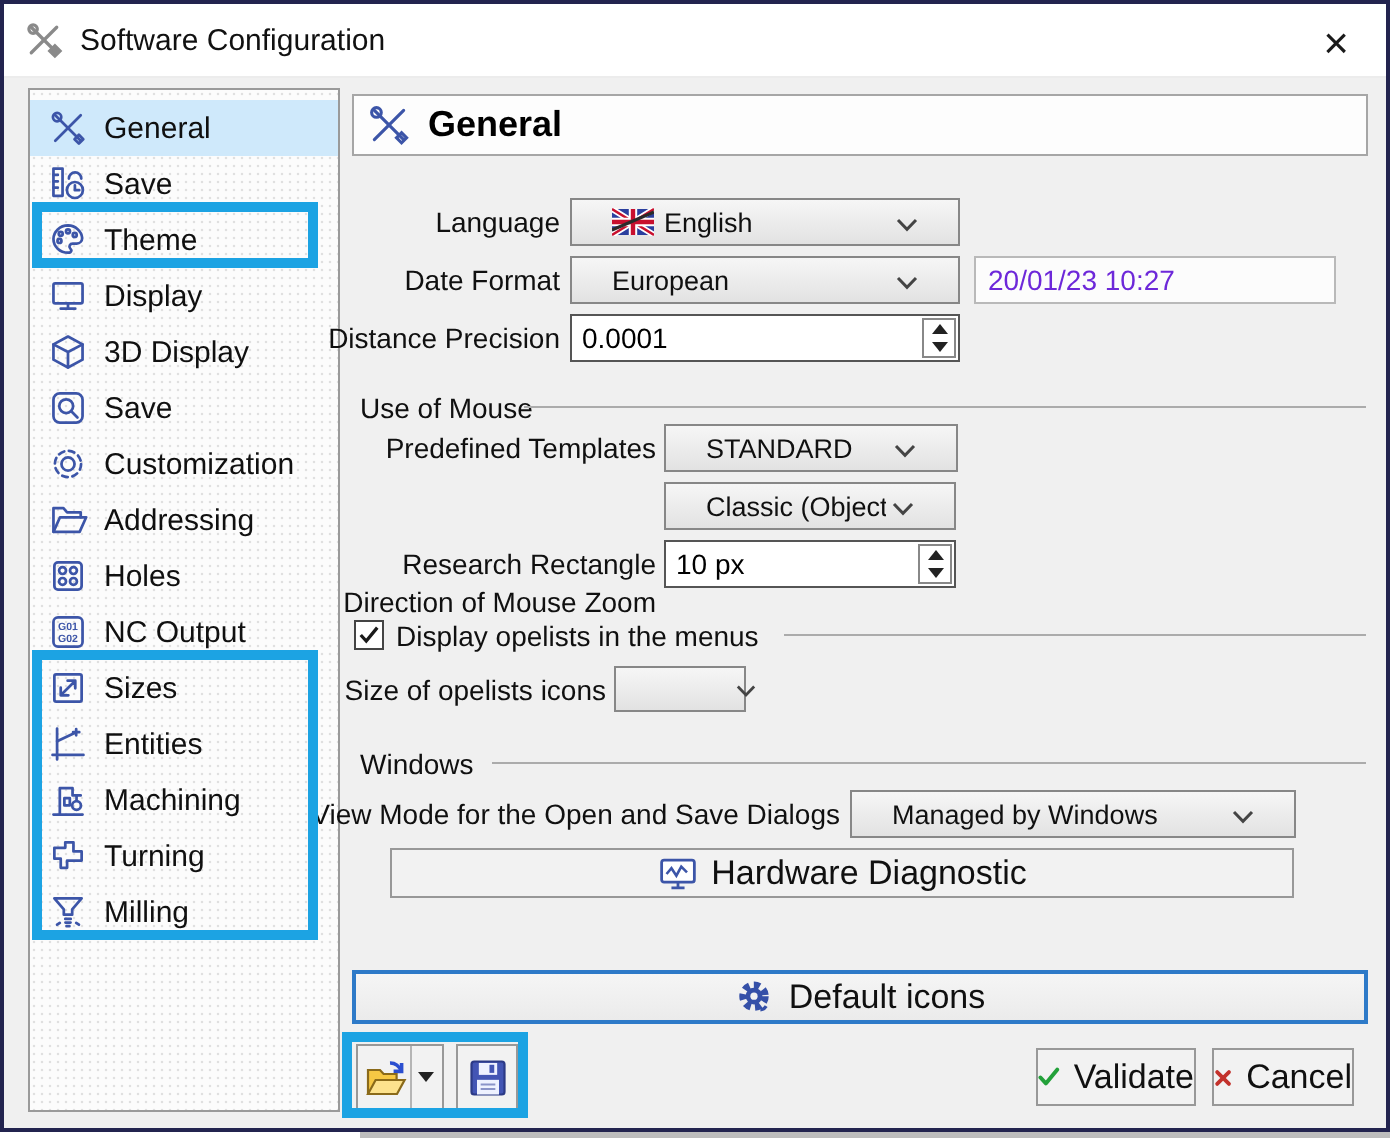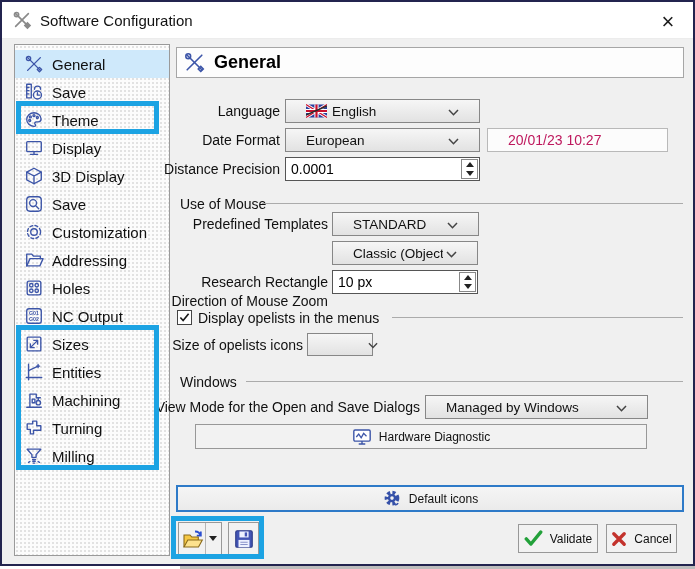--- a/index.html
+++ b/index.html
@@ -47,29 +47,29 @@
   .edit{position:absolute;height:24px;box-sizing:border-box;border:1px solid #555;background:#fff;
         font-size:14px;color:#000;display:flex;align-items:center;padding:0 5px;}
   .edit .spin{position:absolute;right:1px;top:1px;bottom:1px;width:17px;border:1px solid #888;
               background:#fff;display:flex;flex-direction:column;justify-content:space-between;
               padding:2px 0;box-sizing:border-box;align-items:center;}
   .tri-up{width:0;height:0;border-left:4px solid transparent;border-right:4px solid transparent;
           border-bottom:5px solid #222;}
   .tri-down{width:0;height:0;border-left:4px solid transparent;border-right:4px solid transparent;
             border-top:5px solid #222;}
   .disabled-field{position:absolute;height:24px;box-sizing:border-box;border:1px solid #b9b9b9;
-                  background:#fcfcfc;color:#be185d;font-size:14px;display:flex;align-items:center;
-                  padding:0 20px;}
+                  background:#fcfcfc;color:#6d28d9;font-size:14px;display:flex;align-items:center;
+                  padding:0 6px;}
   .group-title{position:absolute;font-size:14px;color:#101010;white-space:nowrap;}
   .group-line{position:absolute;height:1px;background:#ababab;}
   .checkbox{position:absolute;width:15px;height:15px;box-sizing:border-box;border:1px solid #444;
             background:#fff;display:flex;align-items:center;justify-content:center;}
 
   .btn{position:absolute;box-sizing:border-box;border:1px solid #989898;background:#f2f2f2;
-       display:flex;align-items:center;justify-content:center;gap:7px;font-size:12px;color:#101010;
+       display:flex;align-items:center;justify-content:center;gap:7px;font-size:17px;color:#101010;
        cursor:default;}
   .default-btn{border:2px solid #2e7ac8;background:linear-gradient(#f5f5f5,#ebebeb);}
   .split-arrow{width:13px;align-self:stretch;border-left:1px solid #b5b5b5;display:flex;
                align-items:center;justify-content:center;}
 </style>
 </head>
 <body>
 
 <div class="screen">
   <div class="win">

